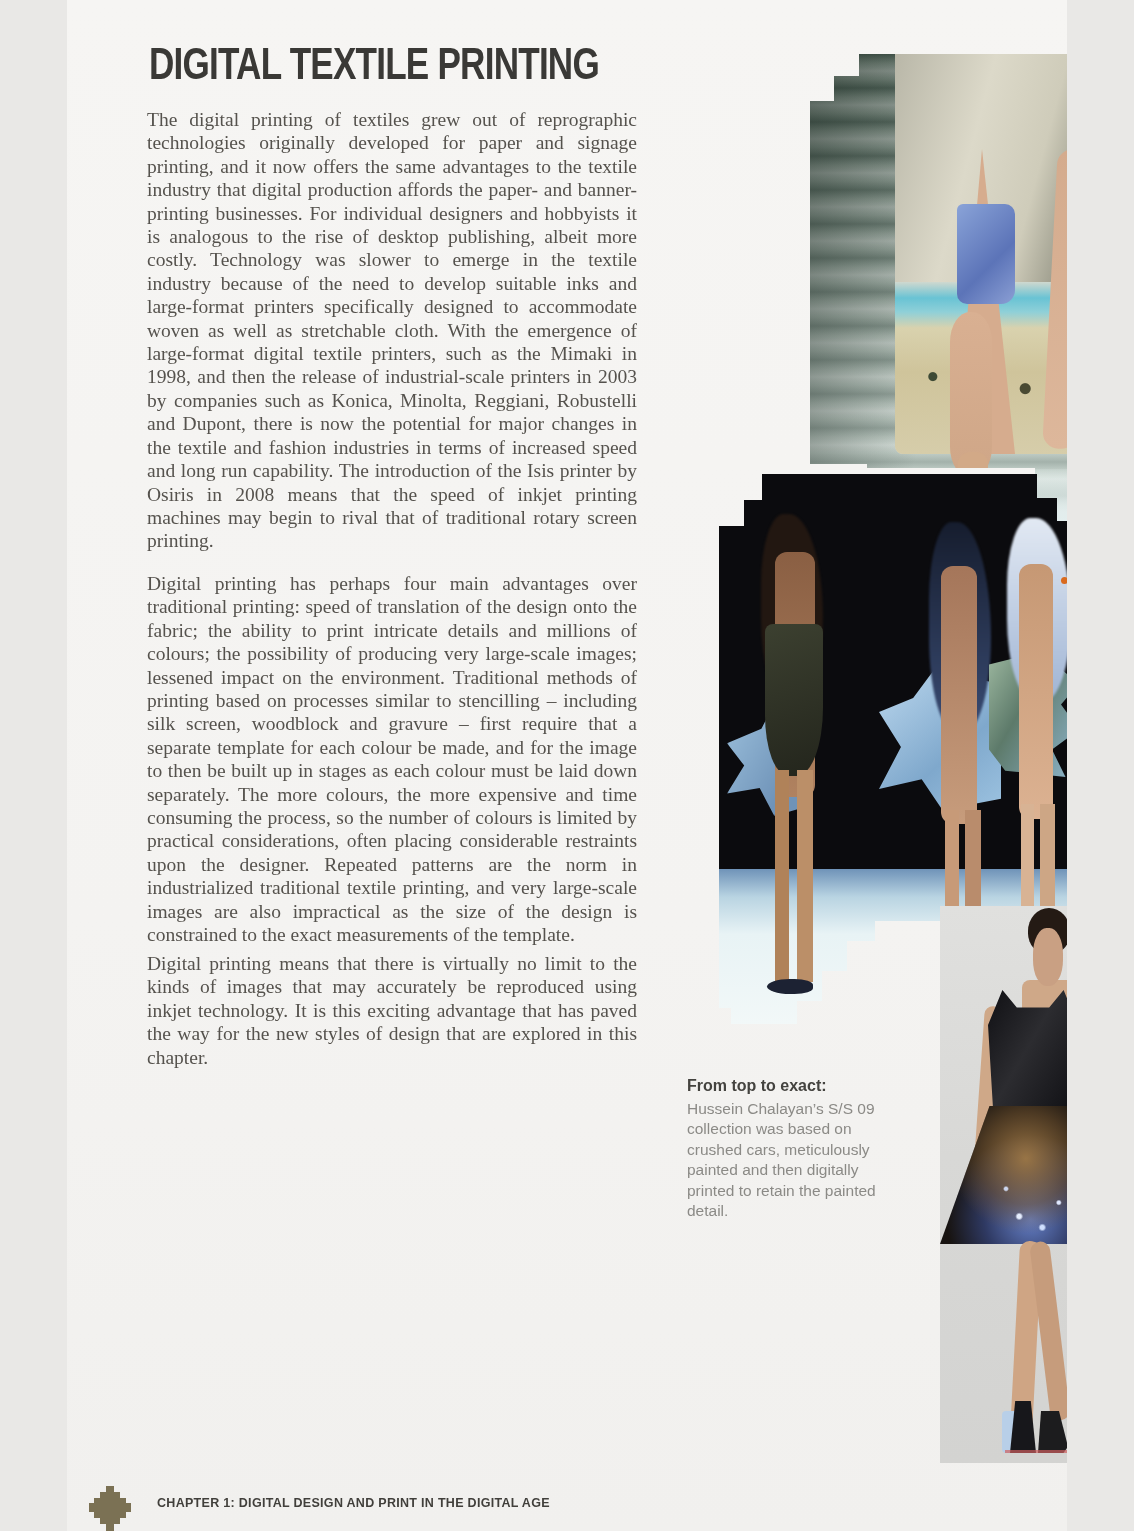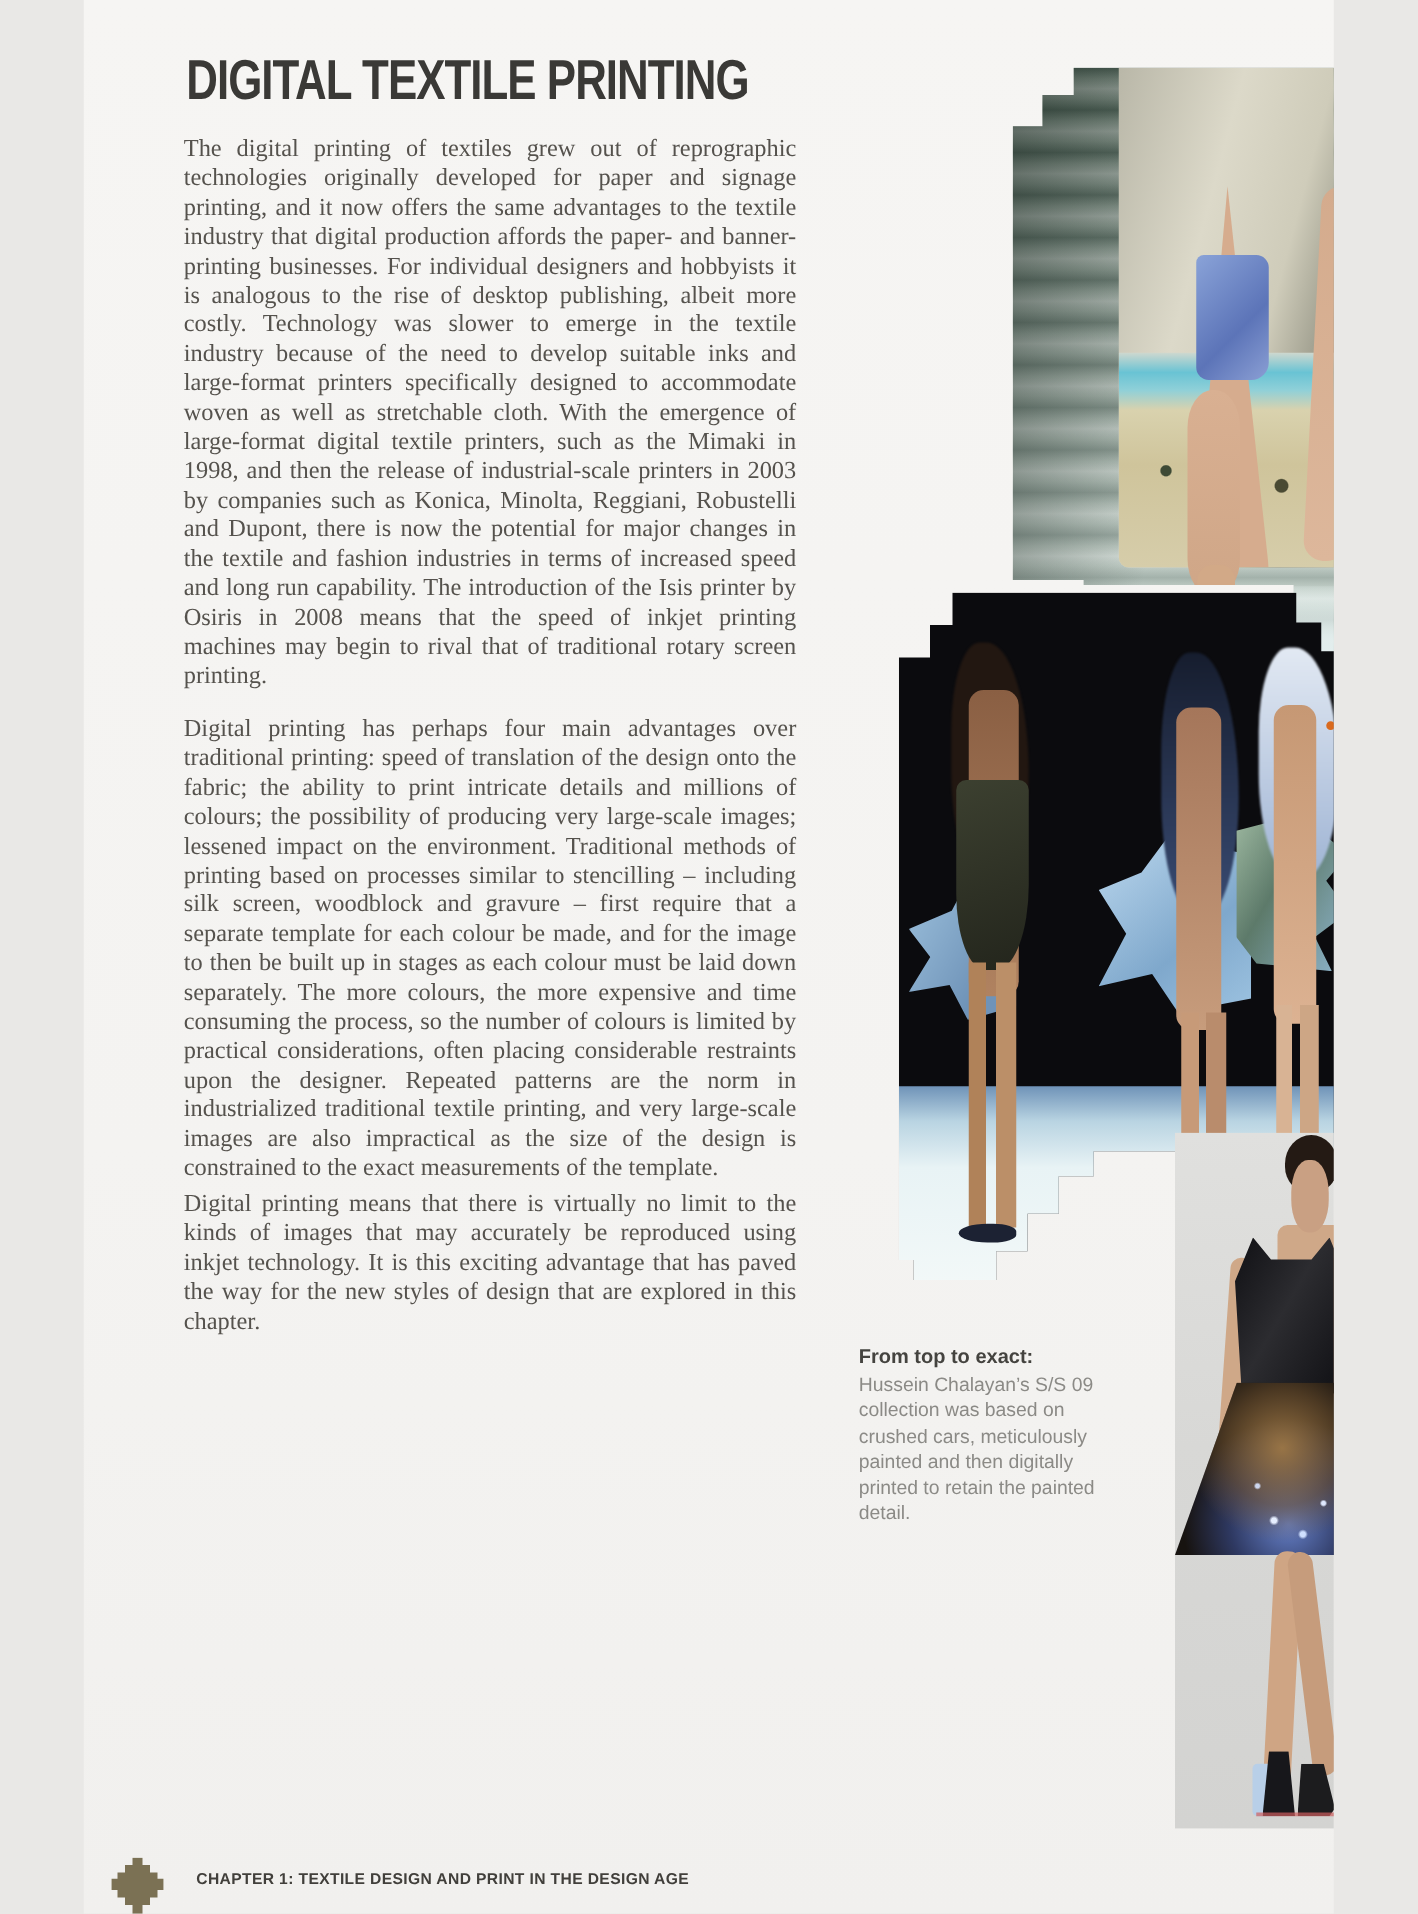--- a/index.html
+++ b/index.html
@@ -197,15 +197,15 @@
   </figure>
 
   <div class="captions">
     <p class="cap-head">From top to exact:</p>
     <p class="cap">Hussein Chalayan’s S/S 09 collection was based on crushed cars, meticulously painted and then digitally printed to retain the painted detail.</p>
   </div>
 
   <div class="badge">
     <span>12</span>
   </div>
-  <p class="chapter">CHAPTER 1: TEXTILE DESIGN AND PRINT IN THE DESIGN AGE</p>
+  <p class="chapter">CHAPTER 1: DIGITAL DESIGN AND PRINT IN THE DIGITAL AGE</p>
 
 </div>
 
 </body></html>

